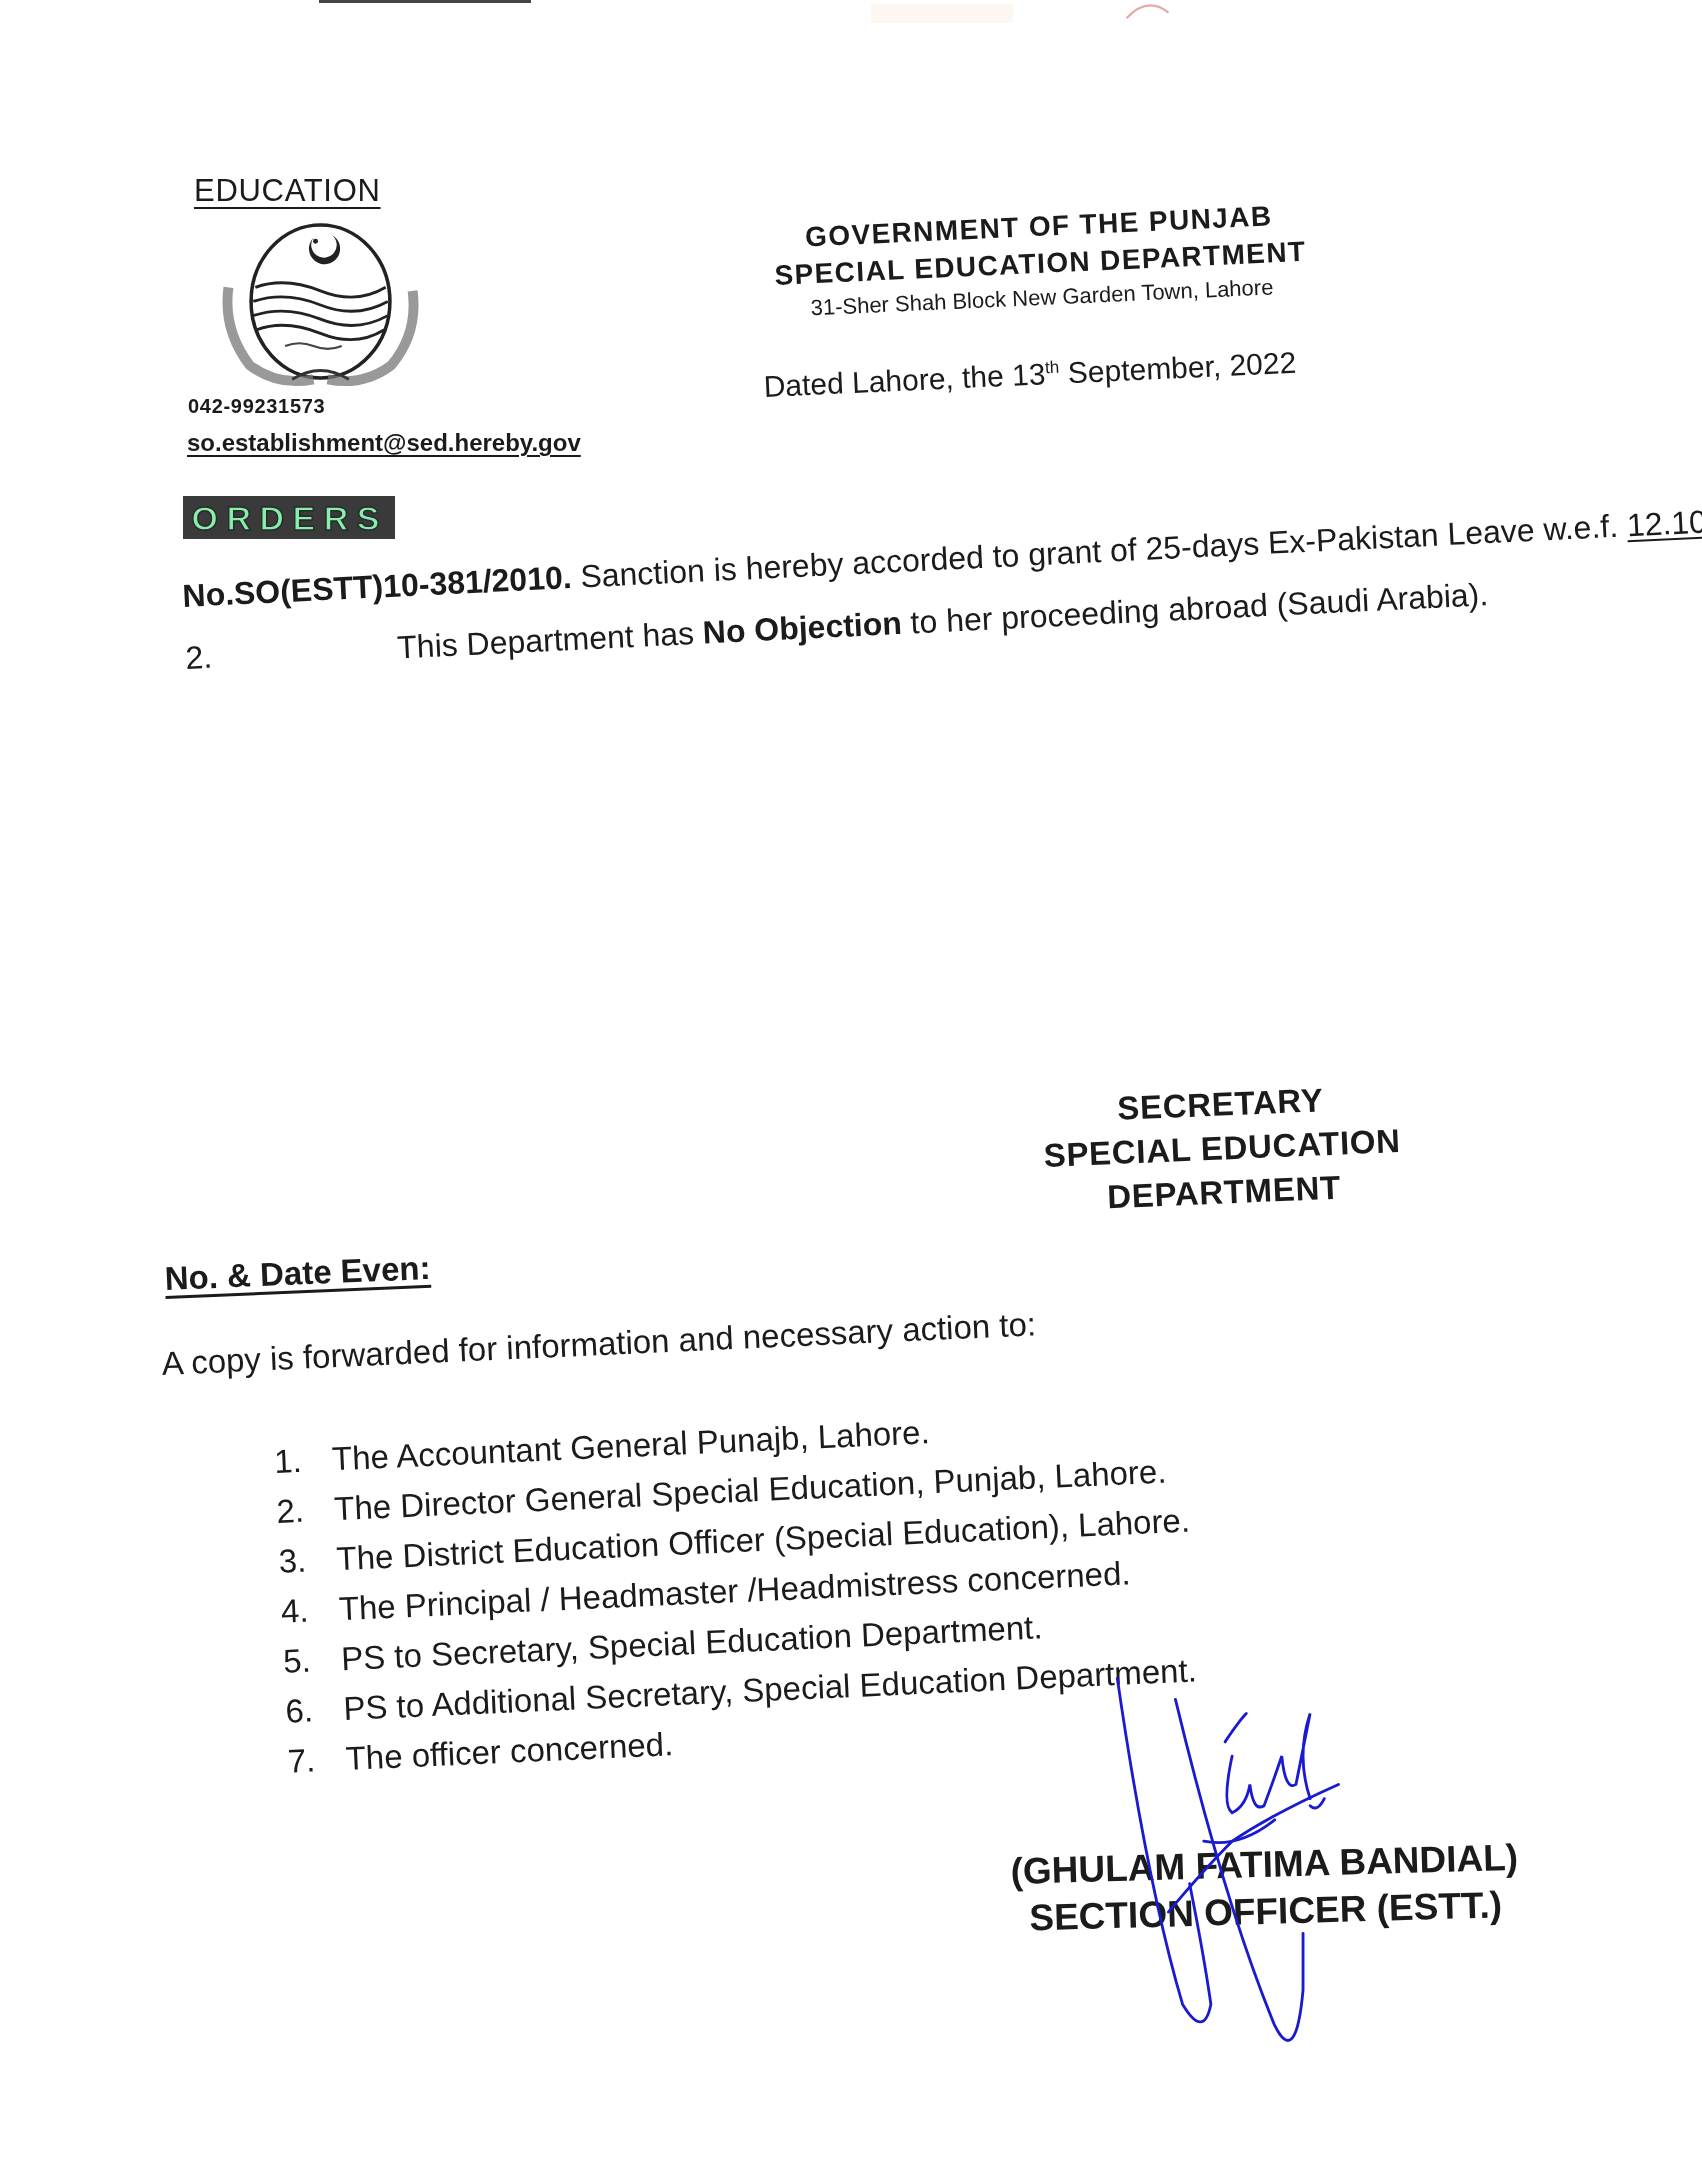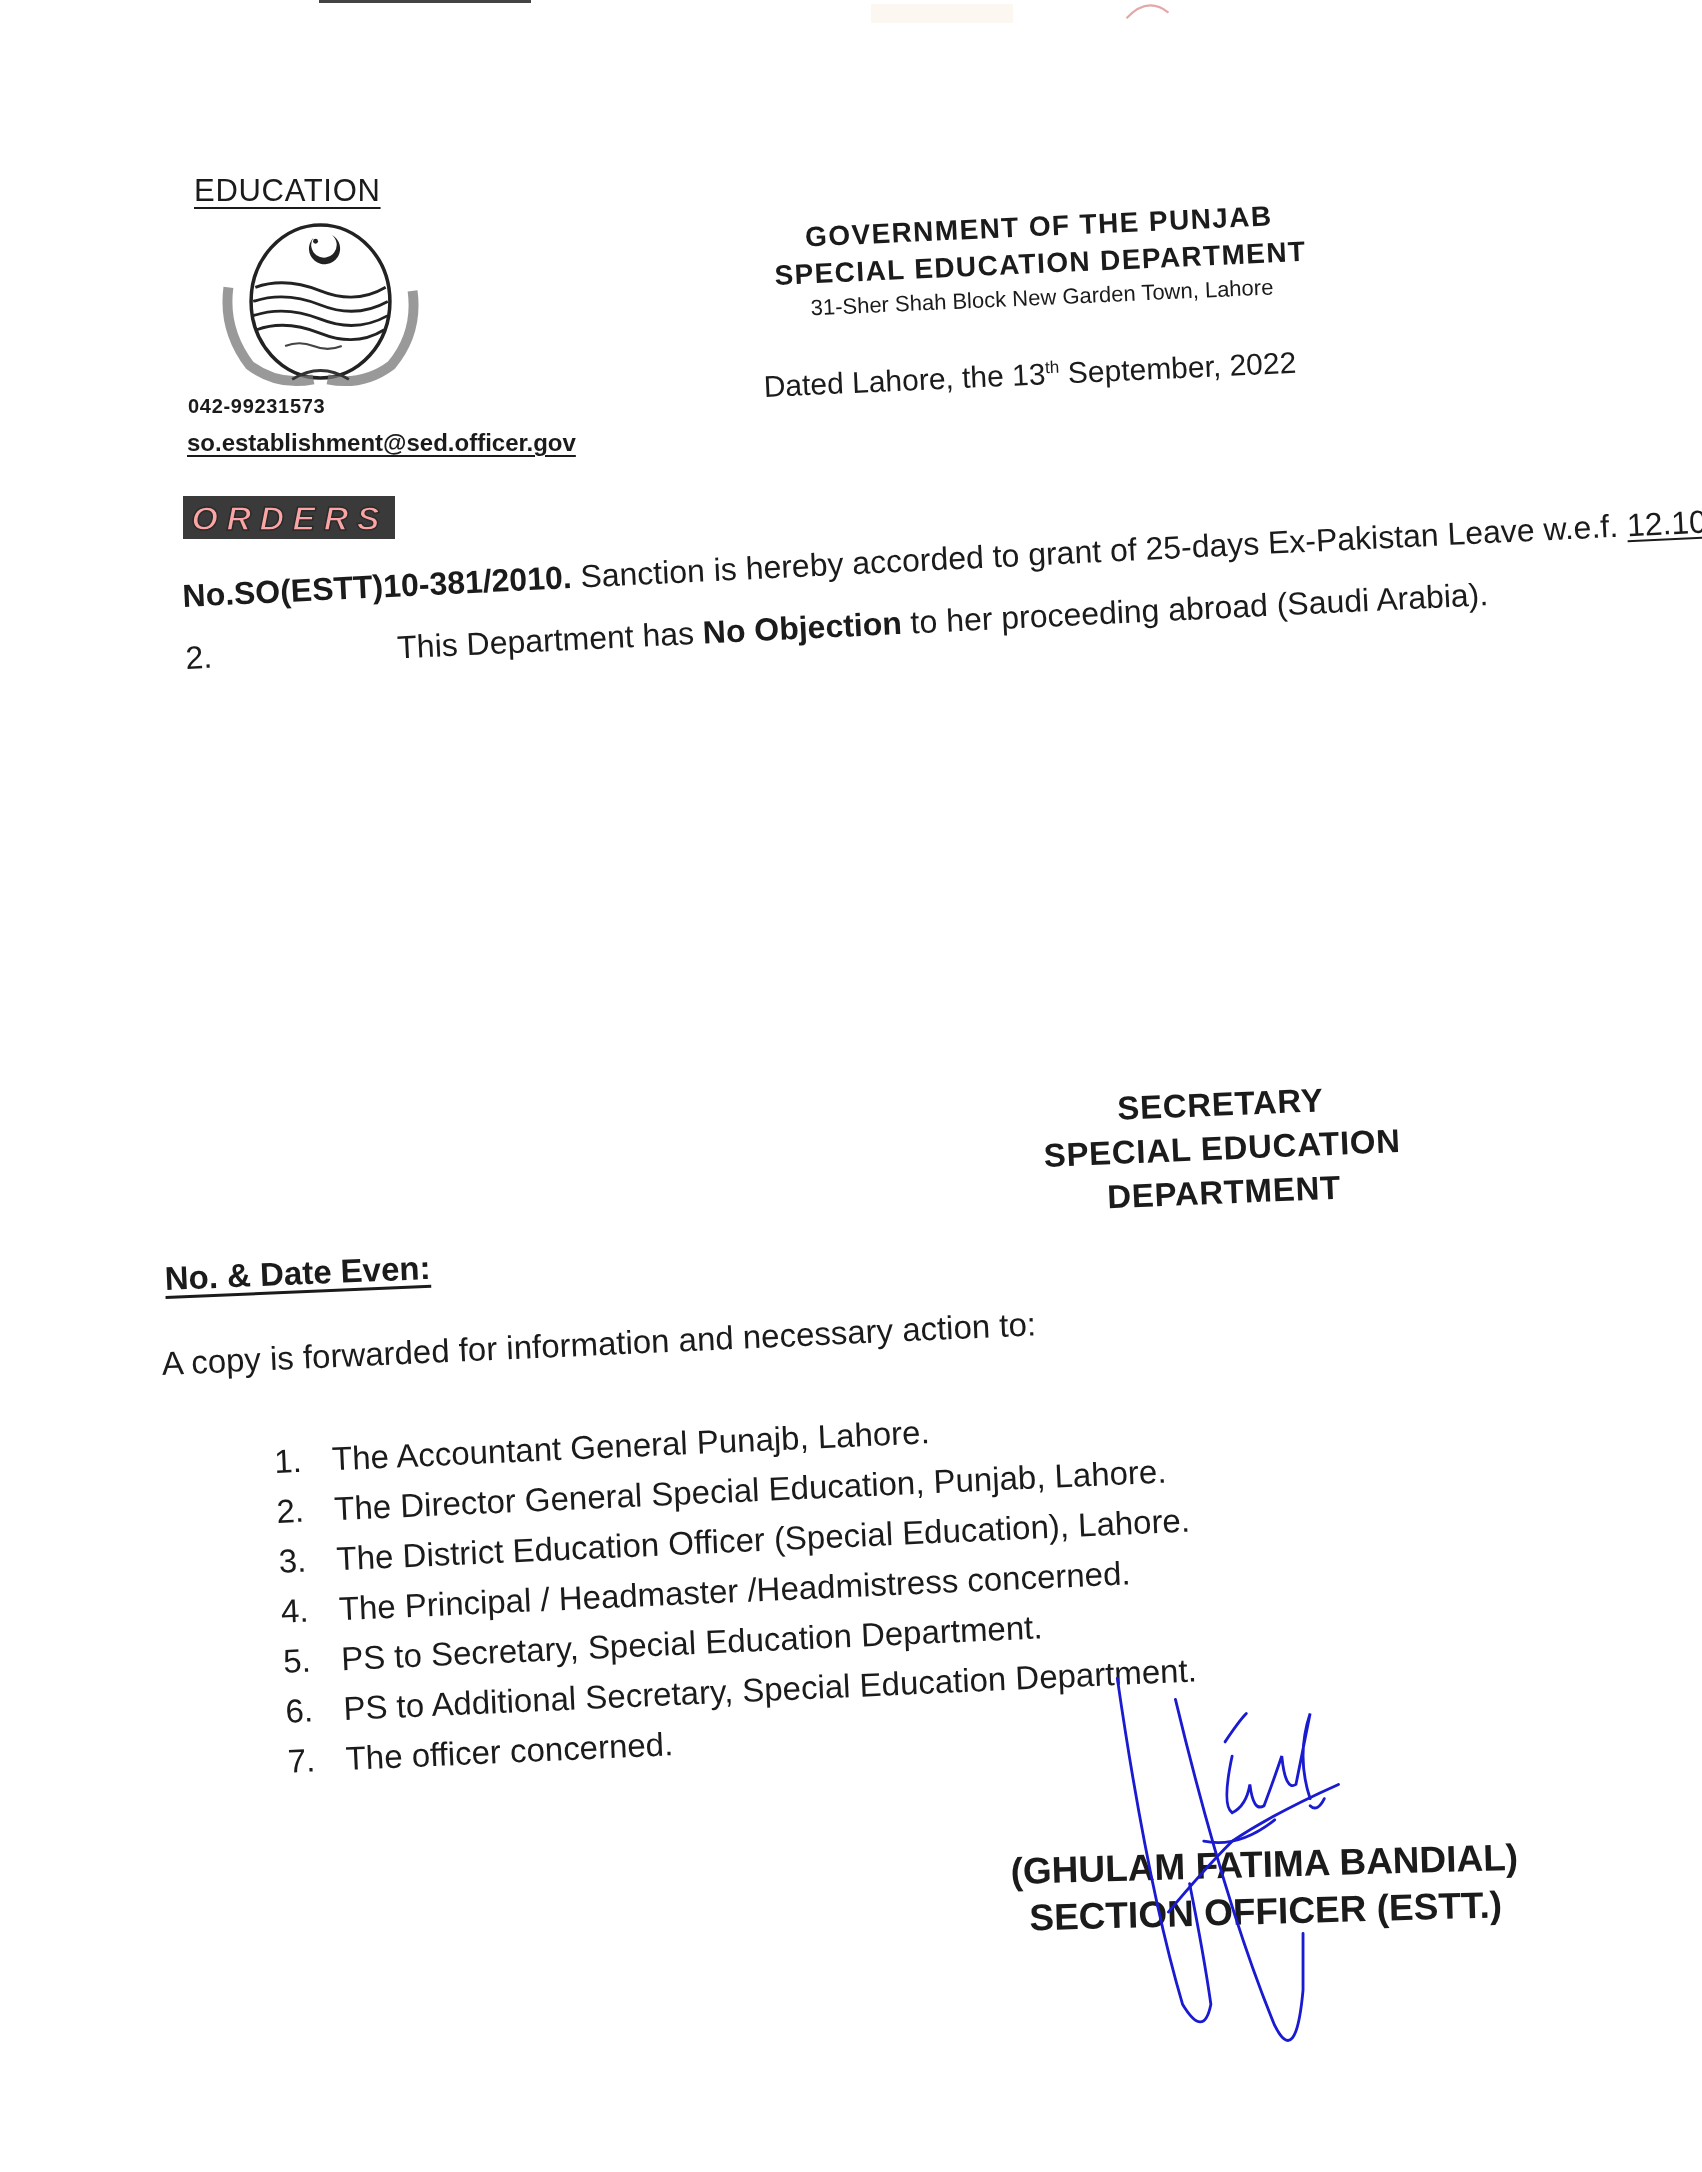--- a/index.html
+++ b/index.html
@@ -16,22 +16,22 @@
   .emblem { left: 200px; top: 220px; width: 234px; width: 241px; height: 170px; }
   .phone { left: 188px; top: 395px; font-size: 20px; font-weight: bold; letter-spacing: 0.7px; }
   .email { left: 187px; top: 429px; font-size: 24px; font-weight: bold; text-decoration: underline; text-underline-offset: 4.2px; text-decoration-thickness: 2.1px; }
   .hdr-block { left: 772px; top: 220px; transform: rotate(-2.6deg); transform-origin: left top; text-align: center; }
   .gov { font-size: 28px; font-weight: bold; letter-spacing: 1.4px; line-height: 37px; }
   .dept { font-size: 28px; font-weight: bold; letter-spacing: 1.4px; line-height: 37px; }
   .addr { font-size: 22px; line-height: 31px; }
   .dated { left: 763px; top: 370px; font-size: 30px; transform: rotate(-2.6deg); transform-origin: left top; }
   .dated sup { font-size: 17px; }
   .orders {
-    left: 183px; top: 496px; font-size: 34px; font-weight: bold; font-style: italic;
-    letter-spacing: 8.5px; color: #fca5a5; background: #3a3a3a; padding: 2.8px 7px 1.4px 8.5px;
+    left: 183px; top: 496px; font-size: 34px; font-weight: bold; 
+    letter-spacing: 8.5px; color: #86efac; background: #3a3a3a; padding: 2.8px 7px 1.4px 8.5px;
     -webkit-text-stroke: 1.4px #2a2a2a; text-shadow: 0 0 0.7px #111;
   }
   .body-block {
     left: 181px; top: 565px; width: 1317px; transform: rotate(-2.8deg); transform-origin: left top;
     font-size: 32px; line-height: 62px;
   }
   .body-block p { margin: 0; text-align: justify; text-align-last: justify; }
   .body-block .last { text-align-last: left; }
   .u { text-decoration: underline; text-underline-offset: 4.2px; text-decoration-thickness: 2.1px; }
   .b { font-weight: bold; }
@@ -64,21 +64,21 @@
   <path d="M75 115 Q 120 100 170 120 T 265 115" stroke="#222" stroke-width="4" fill="none"></path>
   <path d="M75 135 Q 120 120 170 140 T 265 135" stroke="#222" stroke-width="4" fill="none"></path>
   <path d="M80 155 Q 120 140 170 160 T 260 155" stroke="#222" stroke-width="4" fill="none"></path>
   <path d="M120 178 q20 -8 40 0 t40 0" stroke="#444" stroke-width="3" fill="none"></path>
   <path d="M40 95 q-8 60 30 110 q40 30 90 20" stroke="#777" stroke-width="14" fill="none" opacity="0.75"></path>
   <path d="M300 100 q8 60 -30 105 q-40 30 -90 20" stroke="#777" stroke-width="14" fill="none" opacity="0.75"></path>
   <path d="M130 225 q40 -25 80 0" stroke="#333" stroke-width="4" fill="none"></path>
 </svg>
 
 <div class="abs phone">042-99231573</div>
-<div class="abs email">so.establishment@sed.officer.gov</div>
+<div class="abs email">so.establishment@sed.hereby.gov</div>
 
 <div class="abs hdr-block">
   <div class="gov">GOVERNMENT OF THE PUNJAB</div>
   <div class="dept">SPECIAL EDUCATION DEPARTMENT</div>
   <div class="addr">31-Sher Shah Block New Garden Town, Lahore</div>
 </div>
 
 <div class="abs dated"><span>Dated Lahore, the 13</span><sup>th</sup><span> September, 2022</span></div>
 
 <div class="abs orders">ORDERS</div>

